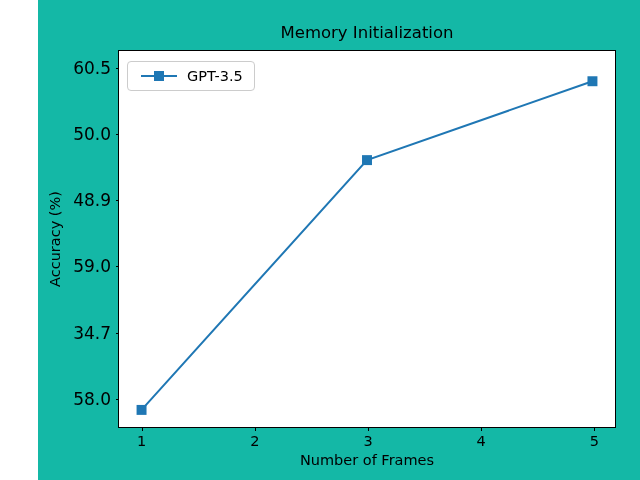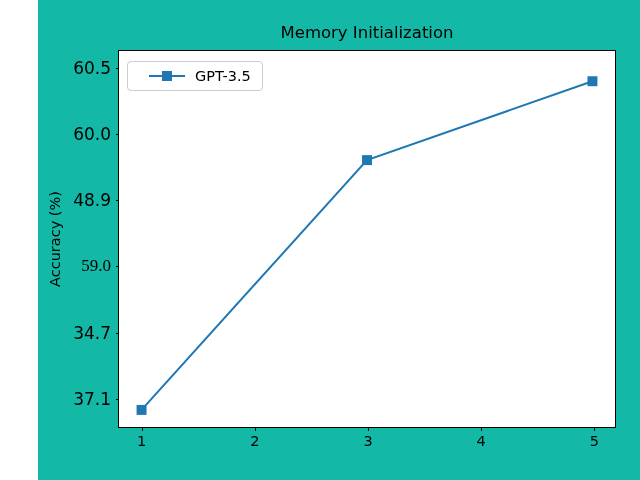--- a/index.html
+++ b/index.html
@@ -102,21 +102,21 @@
     white-space: nowrap;
   }
   
   #legend {
     position: absolute;
     left: 8px;
     top: 10px;
     display: flex;
     align-items: center;
     gap: 9px;
-    padding: 6px 11px 6px 20px;
+    padding: 6px 11px 6px 12px;
     background: #ffffff;
     border: 1px solid #cccccc;
     border-radius: 4px;
     box-sizing: border-box;
   }
   #legend-swatch {
     display: block;
     width: 38px;
     height: 14px;
     flex: none;
@@ -145,39 +145,40 @@
 
     <div id="legend">
       <svg id="legend-swatch" viewBox="0 0 38 14">
           <line x1="1" y1="7" x2="37" y2="7" stroke="#1f77b4" stroke-width="2"></line>
           <rect x="14" y="2" width="10" height="10" fill="#1f77b4"></rect>
         </svg>
       <span id="legend-label">GPT-3.5</span>
     </div>
 
   <div class="ytick" style="top: 347.601px;"></div>
-      <div class="ytick-label" style="top: 347.601px;">37.1</div>
+      <div class="ytick-label" style="top: 347.601px;">58.0</div>
       <div class="ytick" style="top: 281.517px;"></div>
       <div class="ytick-label" style="top: 281.517px;">34.7</div>
       <div class="ytick" style="top: 215.434px;"></div>
-      <div class="ytick-label" style="top: 215.434px; font-family: Liberation Serif, serif;">59.0</div>
+      <div class="ytick-label" style="top: 215.434px;">59.0</div>
       <div class="ytick" style="top: 149.35px;"></div>
       <div class="ytick-label" style="top: 149.35px;">48.9</div>
       <div class="ytick" style="top: 83.2657px;"></div>
-      <div class="ytick-label" style="top: 83.2657px;">60.0</div>
+      <div class="ytick-label" style="top: 83.2657px;">50.0</div>
       <div class="ytick" style="top: 17.1818px;"></div>
       <div class="ytick-label" style="top: 17.1818px;">60.5</div>
       <div class="xtick" style="left: 22.6364px;"></div>
       <div class="xtick-label" style="left: 22.6364px;">1</div>
       <div class="xtick" style="left: 135.818px;"></div>
       <div class="xtick-label" style="left: 135.818px;">2</div>
       <div class="xtick" style="left: 249px;"></div>
       <div class="xtick-label" style="left: 249px;">3</div>
       <div class="xtick" style="left: 362.182px;"></div>
       <div class="xtick-label" style="left: 362.182px;">4</div>
       <div class="xtick" style="left: 475.364px;"></div>
       <div class="xtick-label" style="left: 475.364px;">5</div>
     </div>
 
+  <div id="xlabel">Number of Frames</div>
 
   <div id="ylabel">Accuracy (%)</div>
 
 </div>
 
 </body></html>

